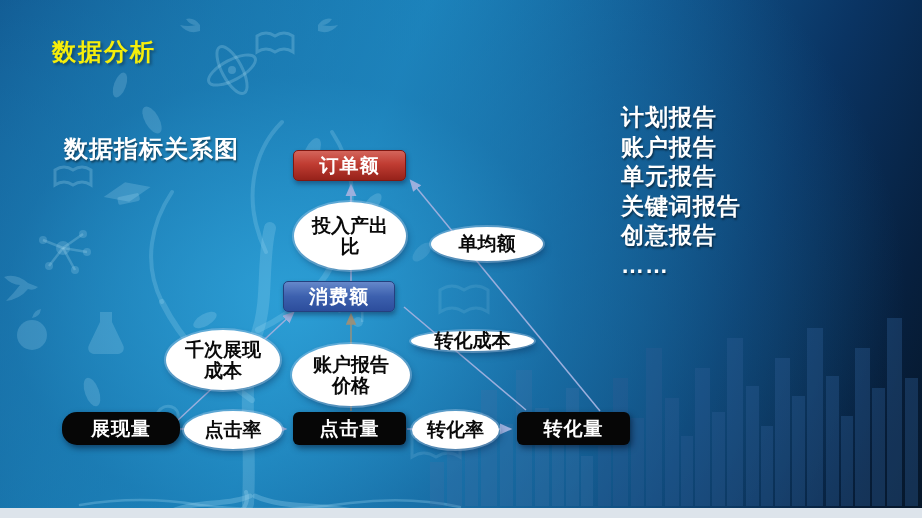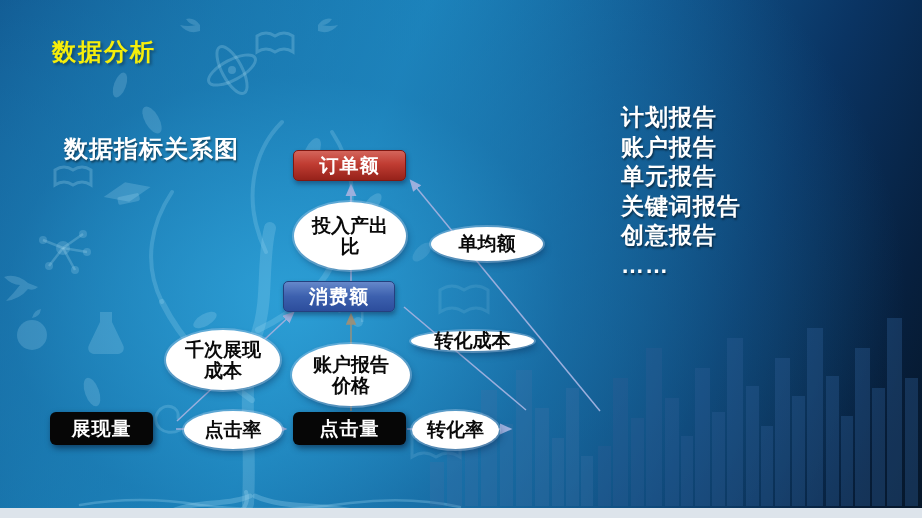--- a/index.html
+++ b/index.html
@@ -243,31 +243,34 @@
 
   <div class="node ell" style="left:292px;top:344px;width:118px;height:62px;">
     <span class="lbl">账户报告
 价格</span>
   </div>
 
   <div class="node ell" style="left:411px;top:331px;width:123px;height:20px;justify-content:center;">
     <span class="lbl">转化成本</span>
   </div>
 
-  <div class="node box black" style="left:50px;top:412px;width:103px;height:33px;">
+  <div class="node box black" style="left:62px;top:412px;width:118px;height:33px;border-radius:15px;">
     <span class="lbl">展现量</span>
   </div>
 
   <div class="node ell" style="left:184px;top:411px;width:98px;height:38px;">
     <span class="lbl">点击率</span>
   </div>
 
   <div class="node box black" style="left:293px;top:412px;width:113px;height:33px;align-items:center;">
     <span class="lbl">点击量</span>
   </div>
 
   <div class="node ell" style="left:412px;top:411px;width:87px;height:38px;">
     <span class="lbl">转化率</span>
   </div>
 
+  <div class="node box black" style="left:517px;top:412px;width:113px;height:33px;">
+    <span class="lbl">转化量</span>
+  </div>
 
   <div class="bottom-bar"></div>
 </div>
 
 </body></html>

